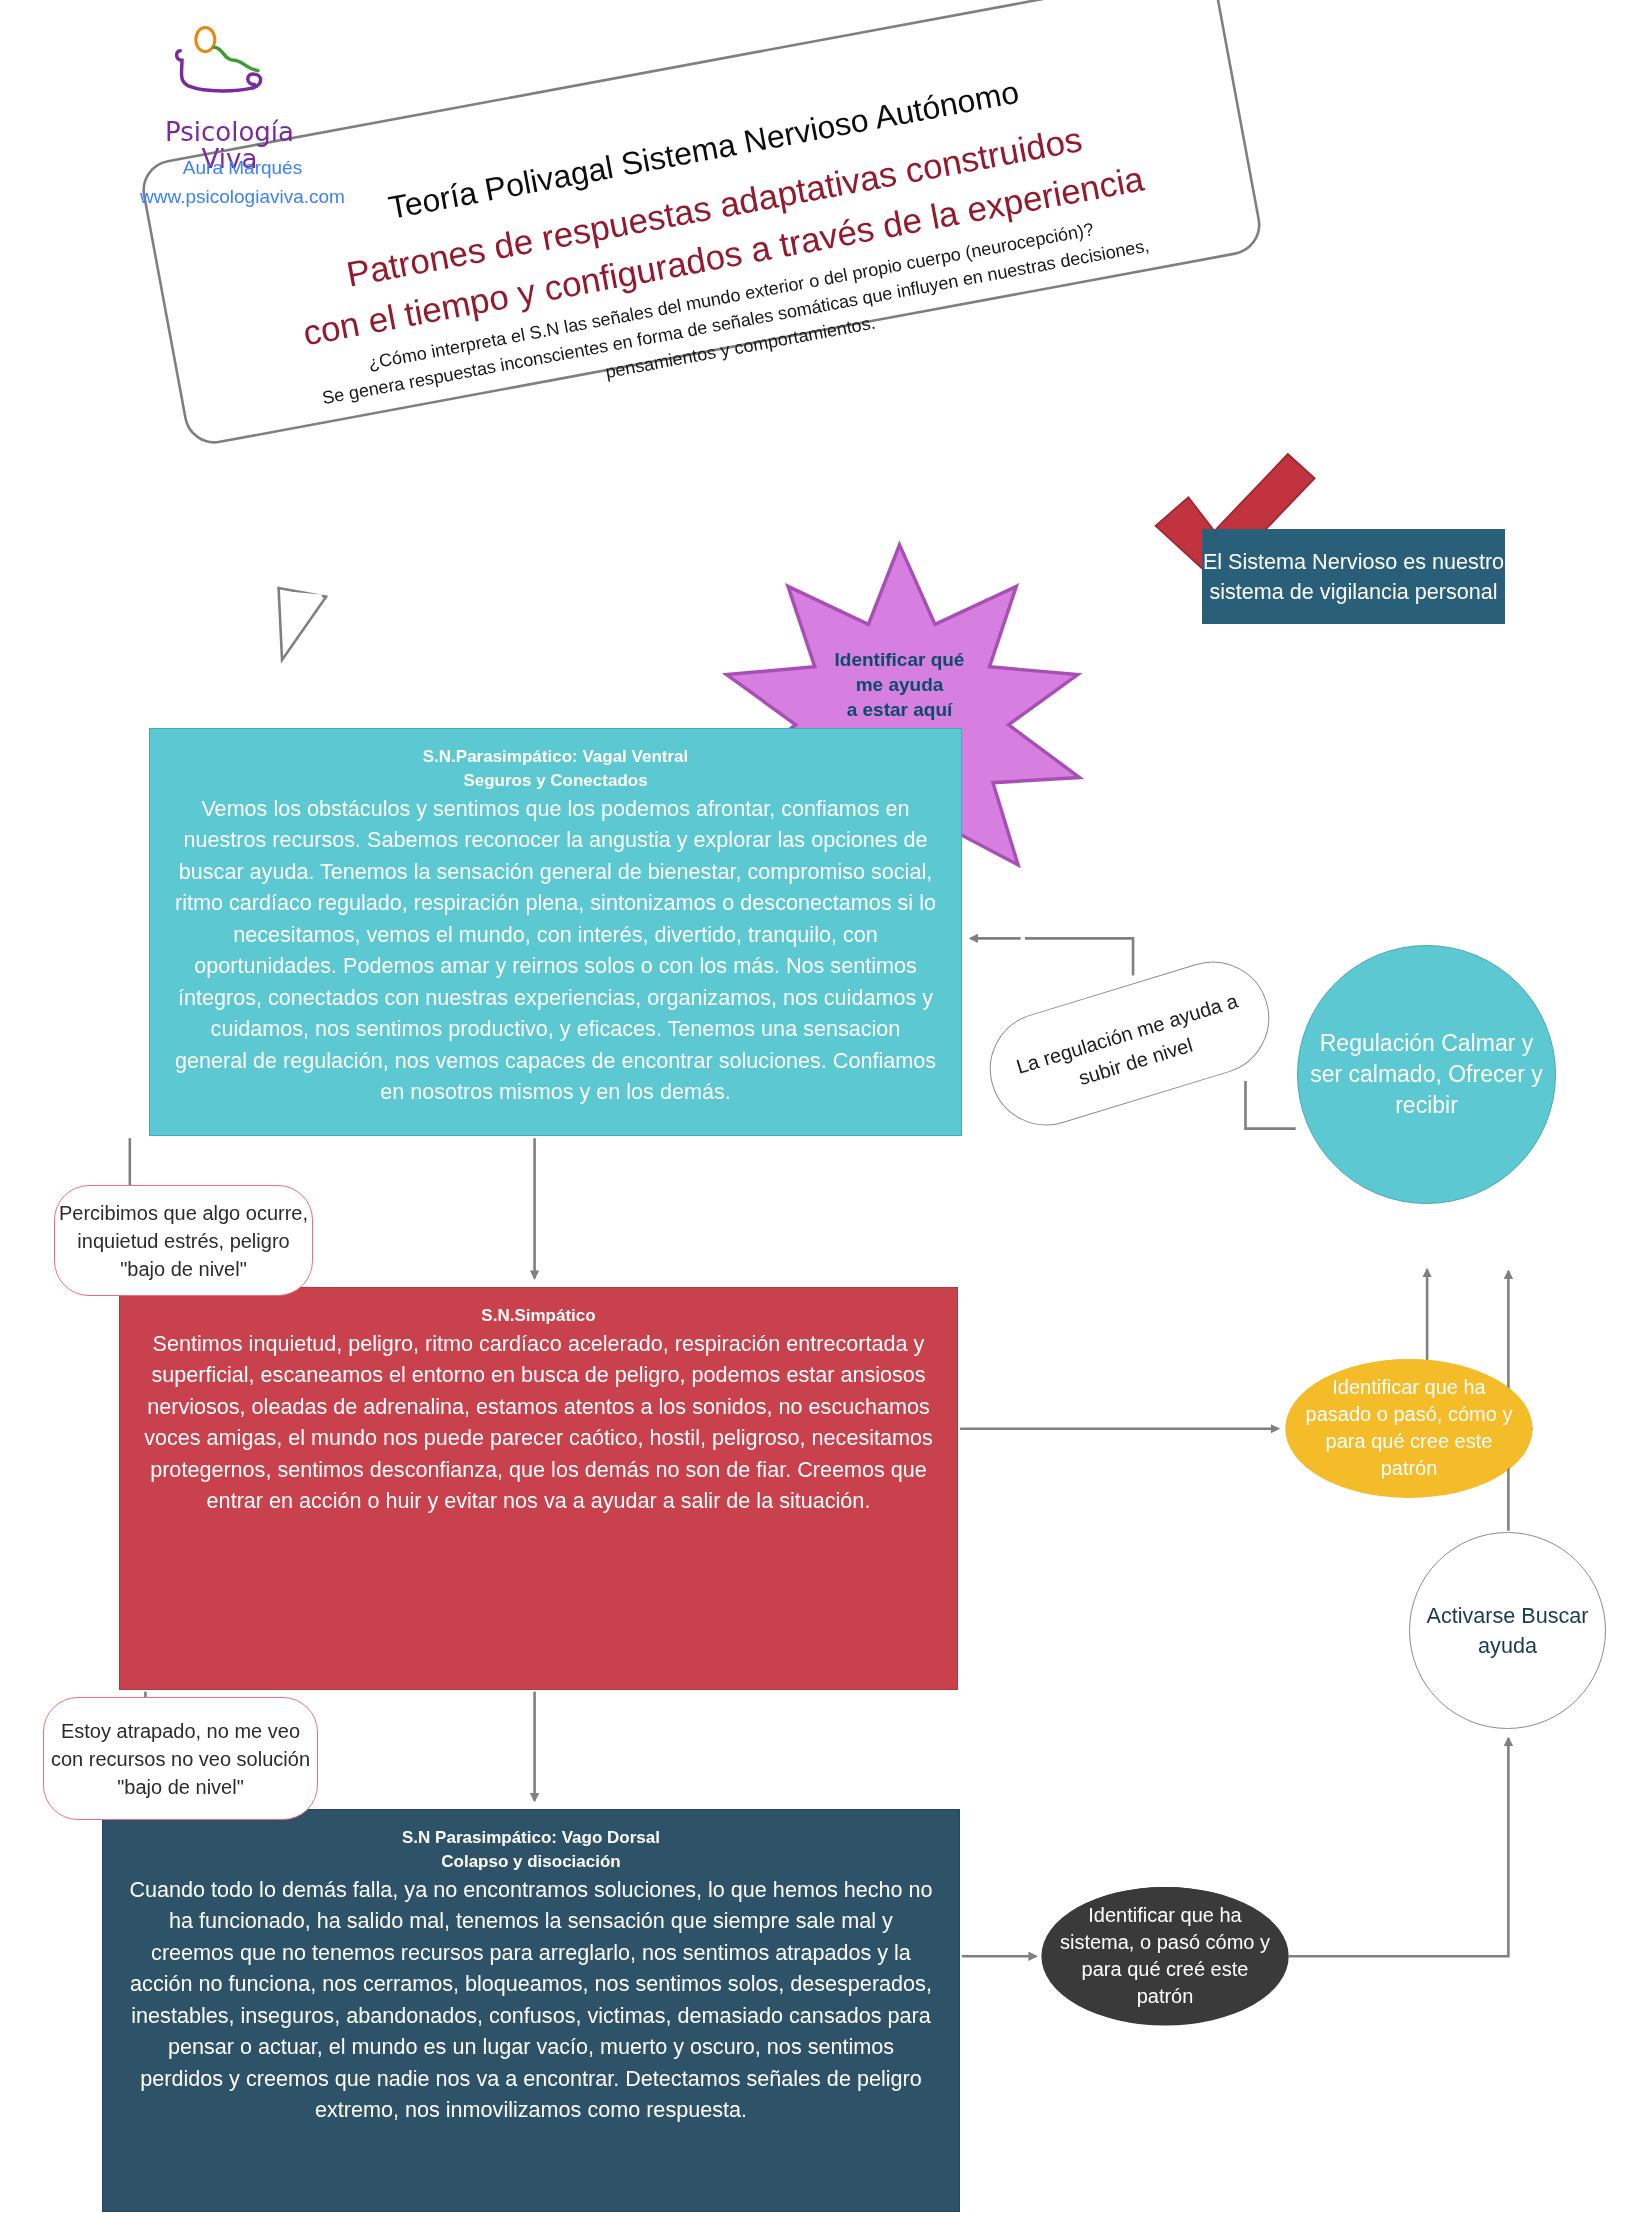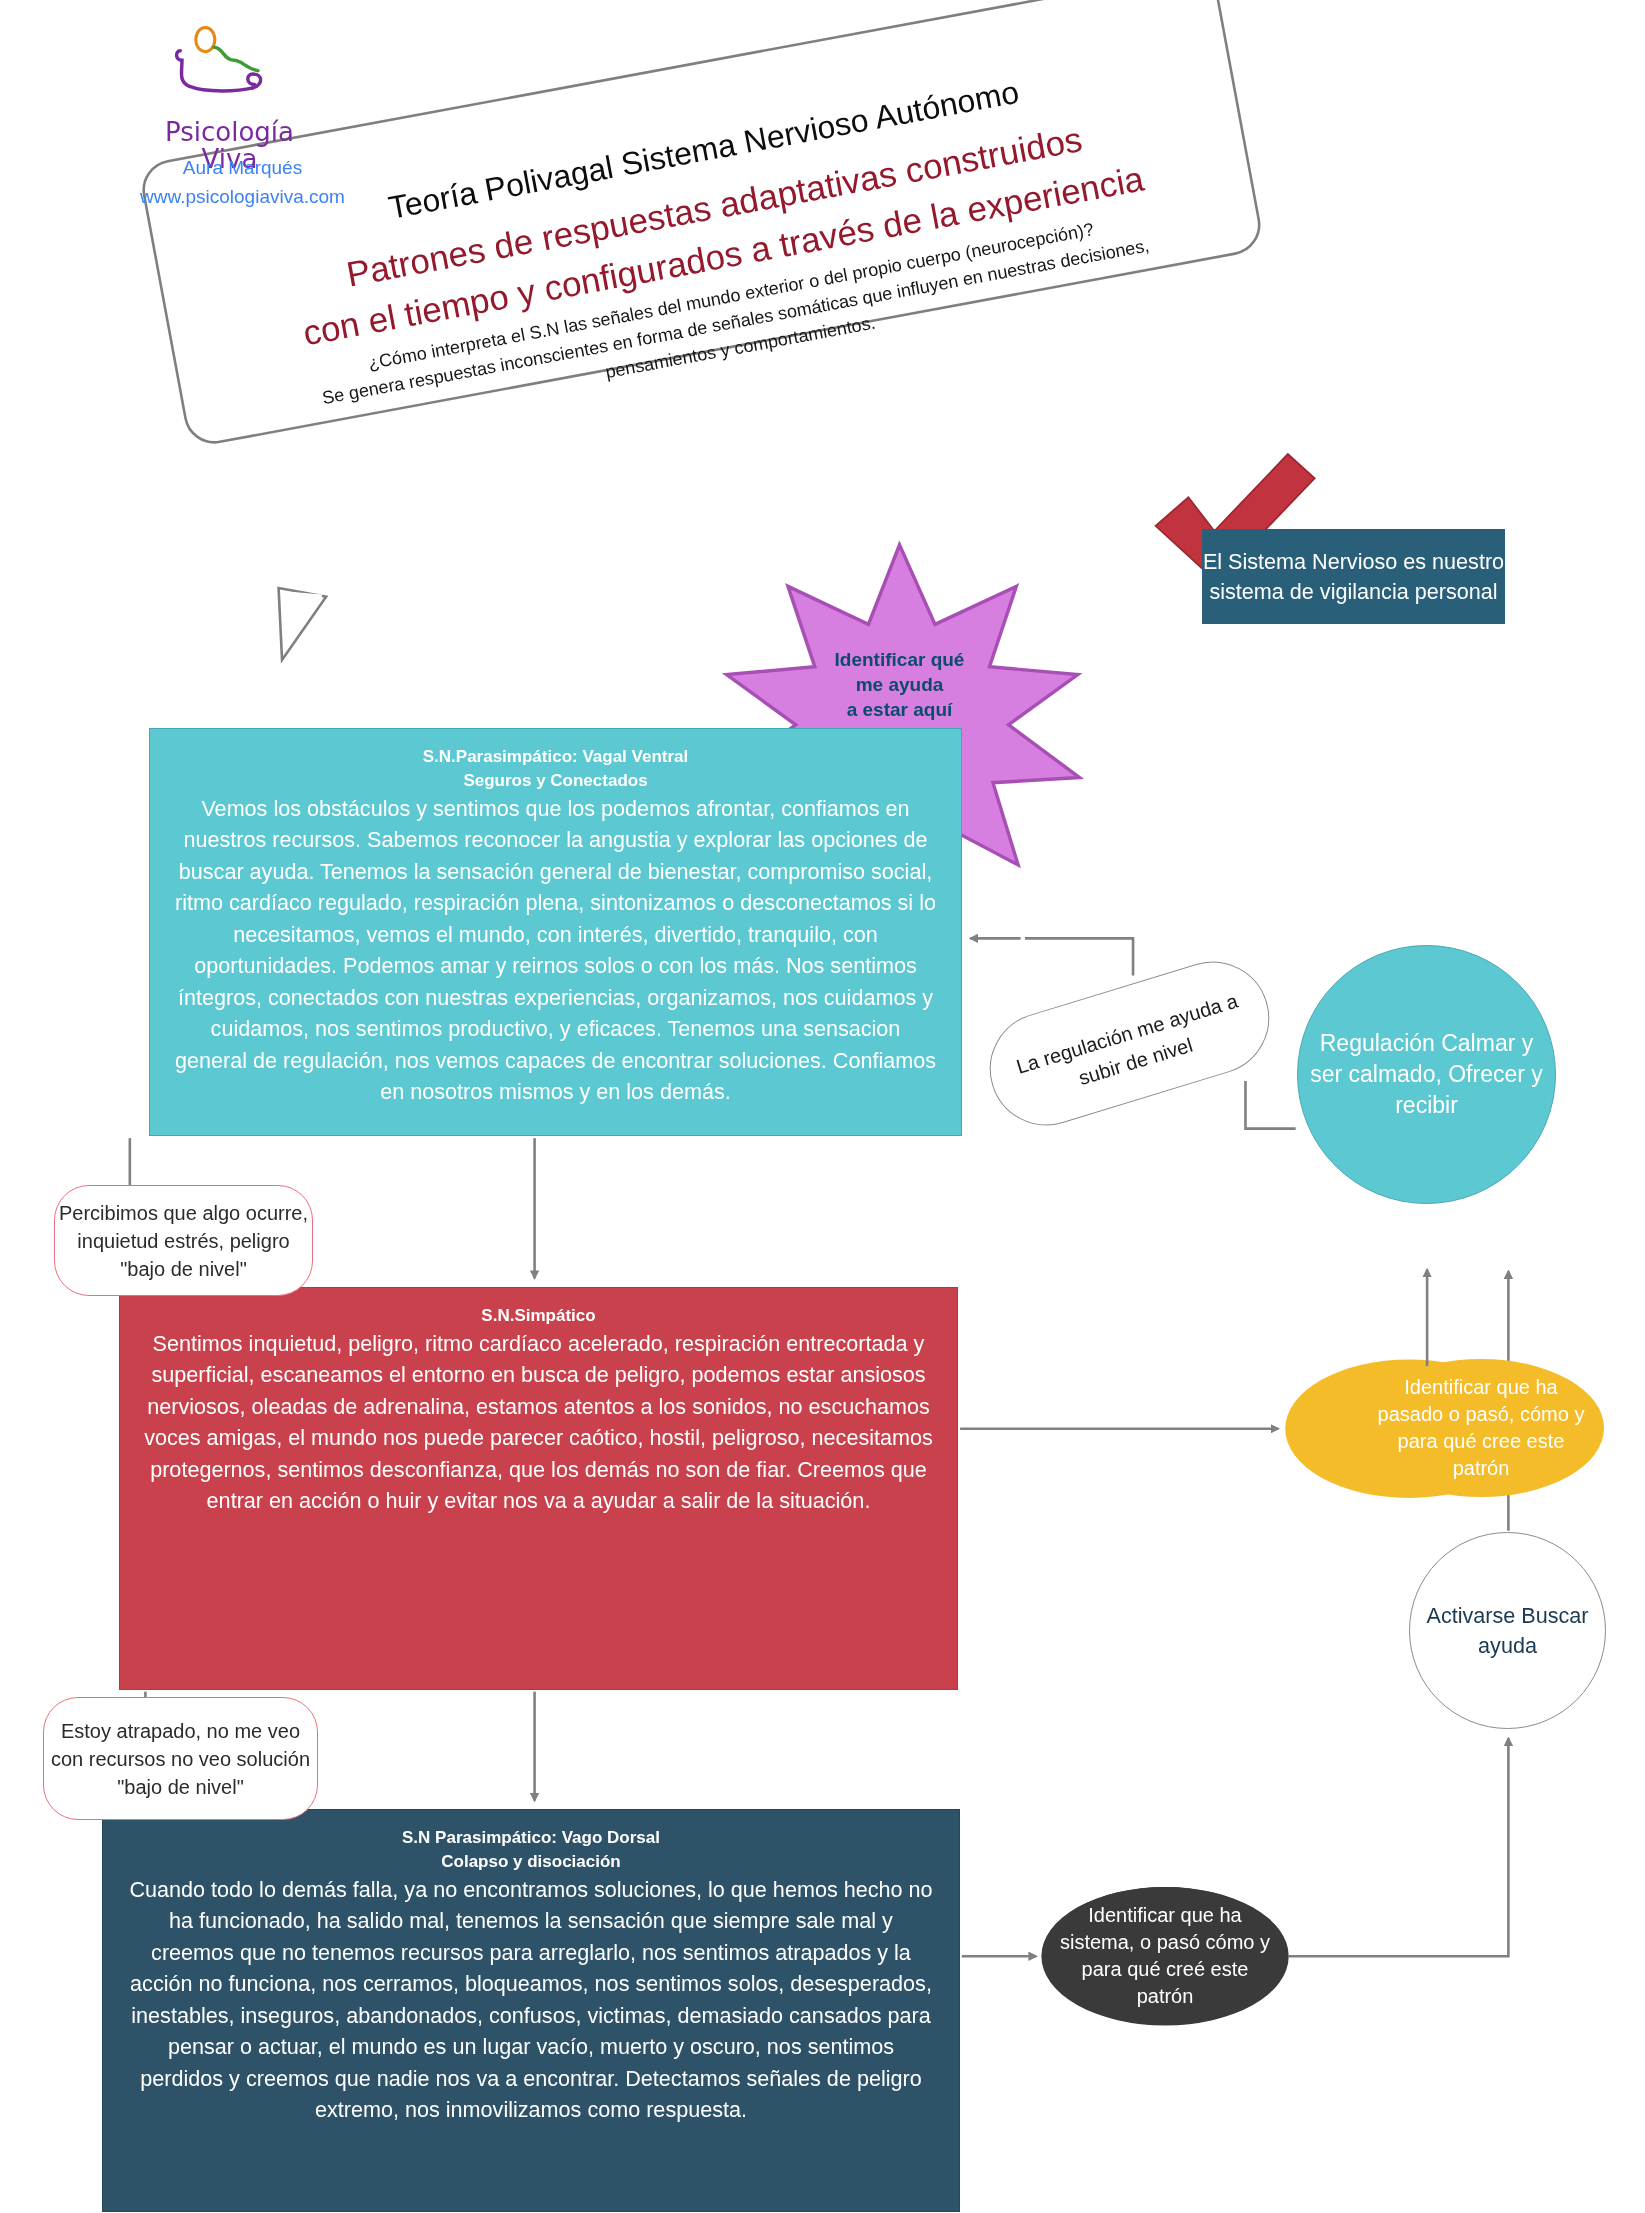--- a/index.html
+++ b/index.html
@@ -43,21 +43,21 @@
       justify-content:center;text-align:center;box-sizing:border-box;}
   #circle-reg{left:1297px;top:945px;width:259px;height:259px;
       background:#5cc8d2;border:1.7px solid #4aa9b3;color:#ffffff;
       font-size:23px;line-height:1.34;padding:0 12px;}
   #circle-act{left:1409px;top:1532px;width:197px;height:197px;
       background:#ffffff;border:1.7px solid #8c8c8c;color:#1a3a52;
       font-size:21.6px;line-height:1.36;padding:0 7px;}
   
   .ellipse{border-radius:50%;display:flex;align-items:center;
       justify-content:center;text-align:center;box-sizing:border-box;}
-  #ellipse-yellow{left:1358px;top:1359px;width:246px;height:138px;
+  #ellipse-yellow{left:1286px;top:1359px;width:246px;height:138px;
       background:#f5bc2a;color:#fff;font-size:20px;line-height:1.34;padding:0 14px;}
   #ellipse-dark{left:1042px;top:1887px;width:246px;height:138px;
       background:#3a3a3a;color:#fff;font-size:20px;line-height:1.34;padding:0 14px;}
   
   .callout{background:#fff;border:1.7px solid #ed6f7a;border-radius:35px;
       display:flex;align-items:center;justify-content:center;text-align:center;
       box-sizing:border-box;color:#2b2b2b;font-size:20px;line-height:1.4;}
   #callout-1{left:54px;top:1185px;width:259px;height:111px;}
   #callout-2{left:43px;top:1697px;width:275px;height:123px;}
   

